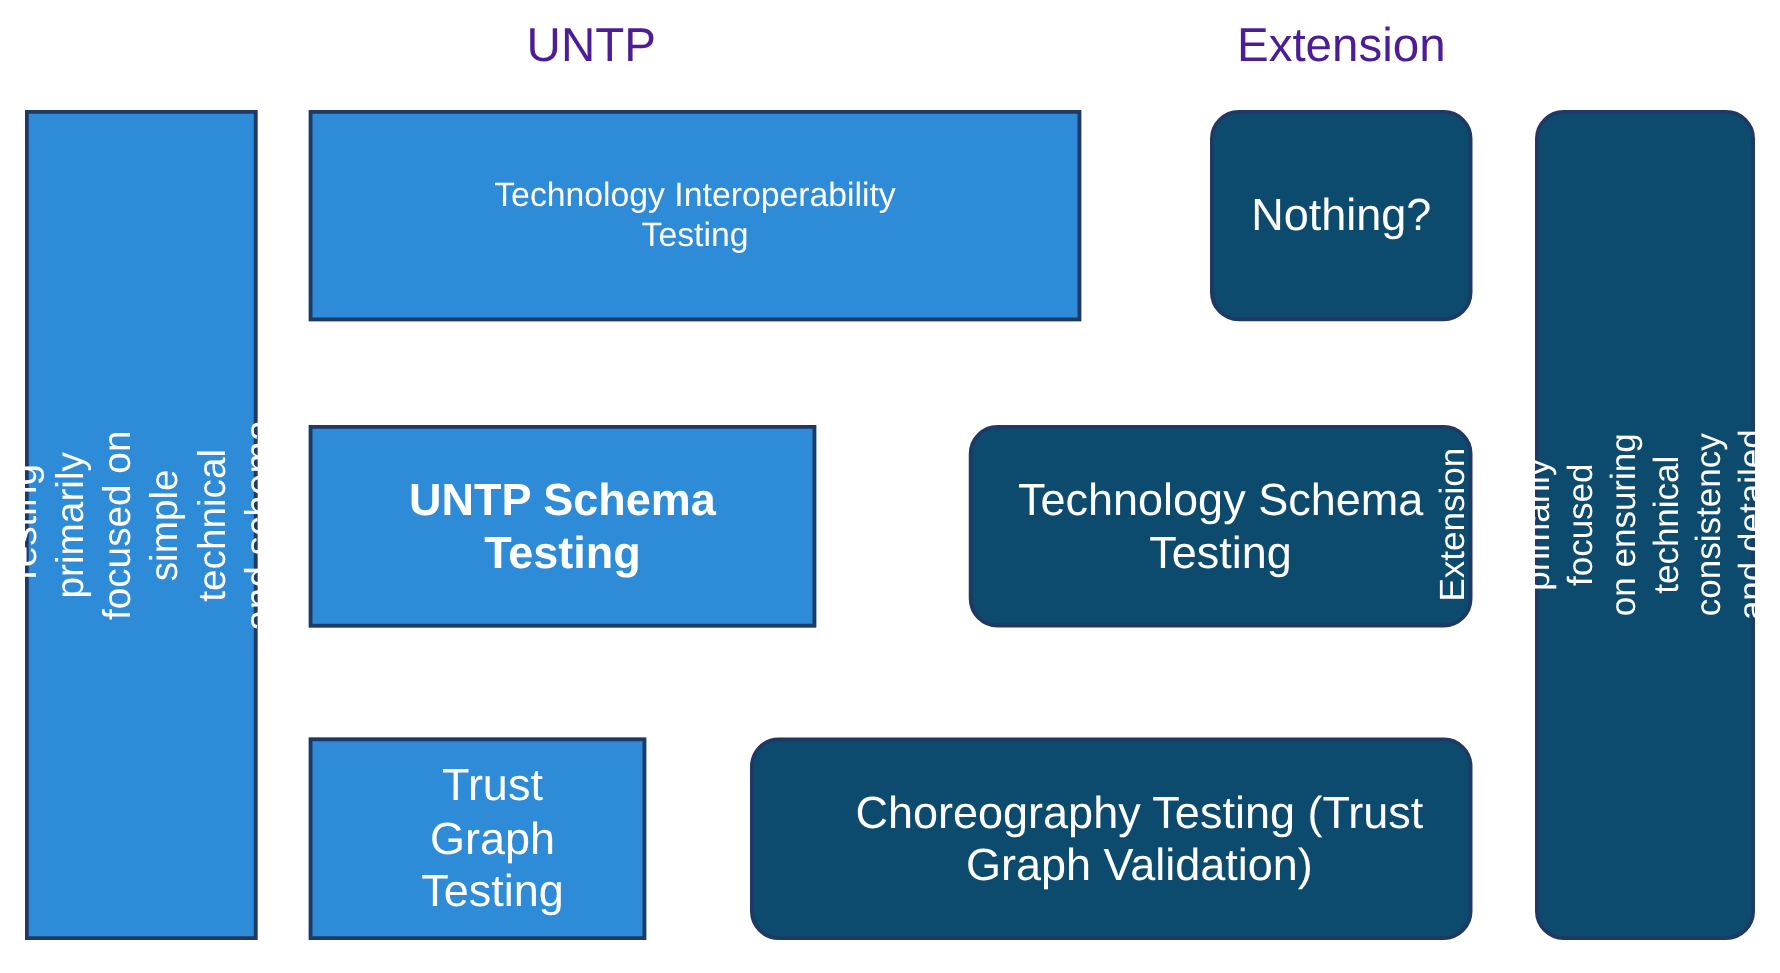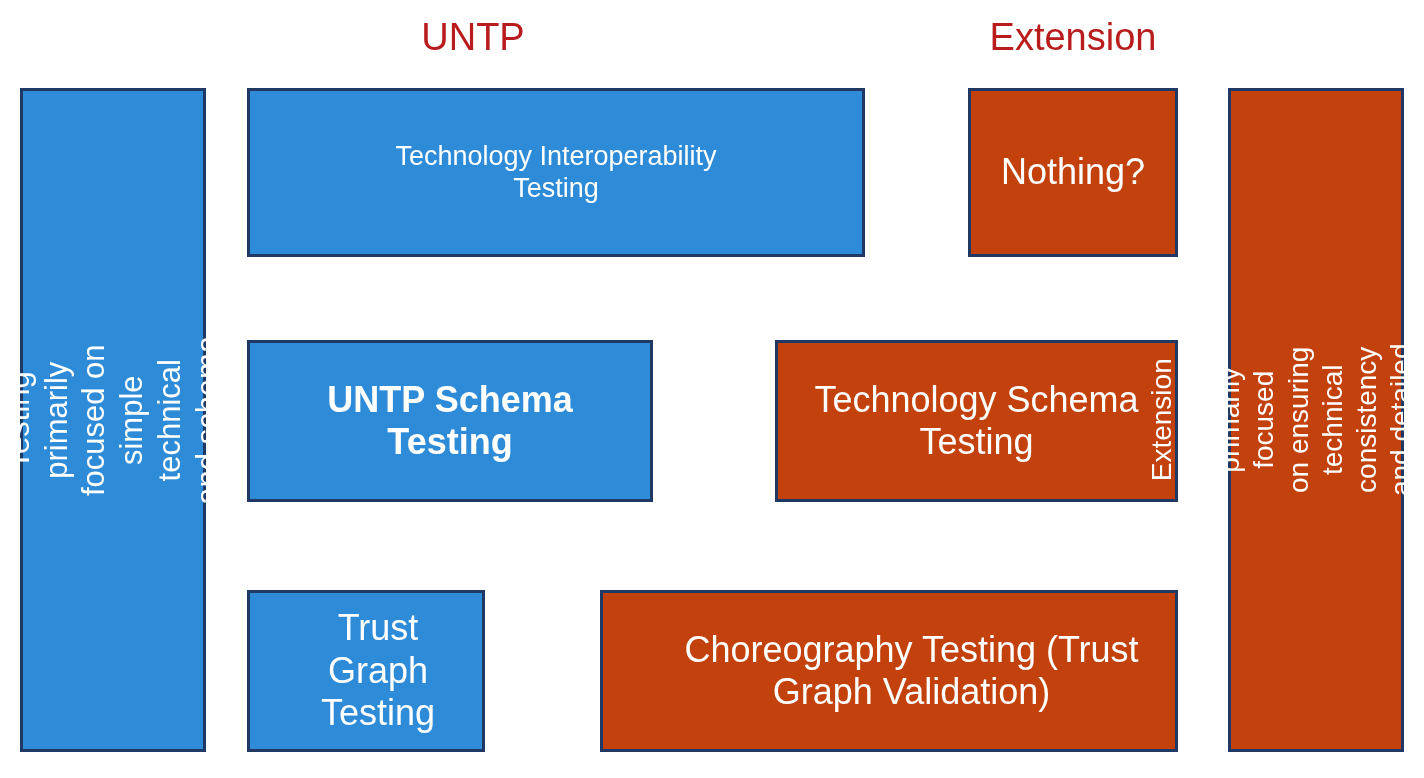--- a/index.html
+++ b/index.html
@@ -18,42 +18,42 @@
 
   #canvas {
     position: absolute;
     left: 0; top: 0;
     width: 1424px;
     height: 778px;
   }
 
   .col-header {
     position: absolute;
-    color: #b91c1c;
+    color: #4c1d95;
     font-size: 38px;
     font-weight: 400;
     line-height: 1.0;
     text-align: center;
     white-space: nowrap;
     transform: translateX(-50%);
   }
 
   .box {
     position: absolute;
     box-sizing: border-box;
     border: 3px solid #1F3864;
     display: flex;
     align-items: center;
     justify-content: center;
     color: #FFFFFF;
     text-align: center;
     line-height: 1.18;
   }
   .box.blue  { background: #2E8BD8; }
-  .box.gray  { background: #c2410c; }
+  .box.gray  { background: #0c4a6e; border-radius: 23px; }
 
   .box .label {
     display: block;
     width: 100%;
     padding: 0 10px;
     box-sizing: border-box;
     white-space: pre-line;
   }
 
   
@@ -89,21 +89,21 @@
     font-size: 36px;
     font-weight: bold;
   }
 
   #box-ext-schema {
     left: 775px; top: 340px; width: 403px;  height: 162px;
     font-size: 36px;
   }
 
   #box-trust-graph {
-    left: 247px; top: 590px; width: 238px;  height: 162px;
+    left: 247px; top: 590px; width: 270px;  height: 162px;
     font-size: 36px;
     padding-left: 24px;
   }
 
   #box-choreography {
     left: 600px; top: 590px; width: 578px;  height: 162px;
     font-size: 36px;
     padding-left: 45px;
   }
 

